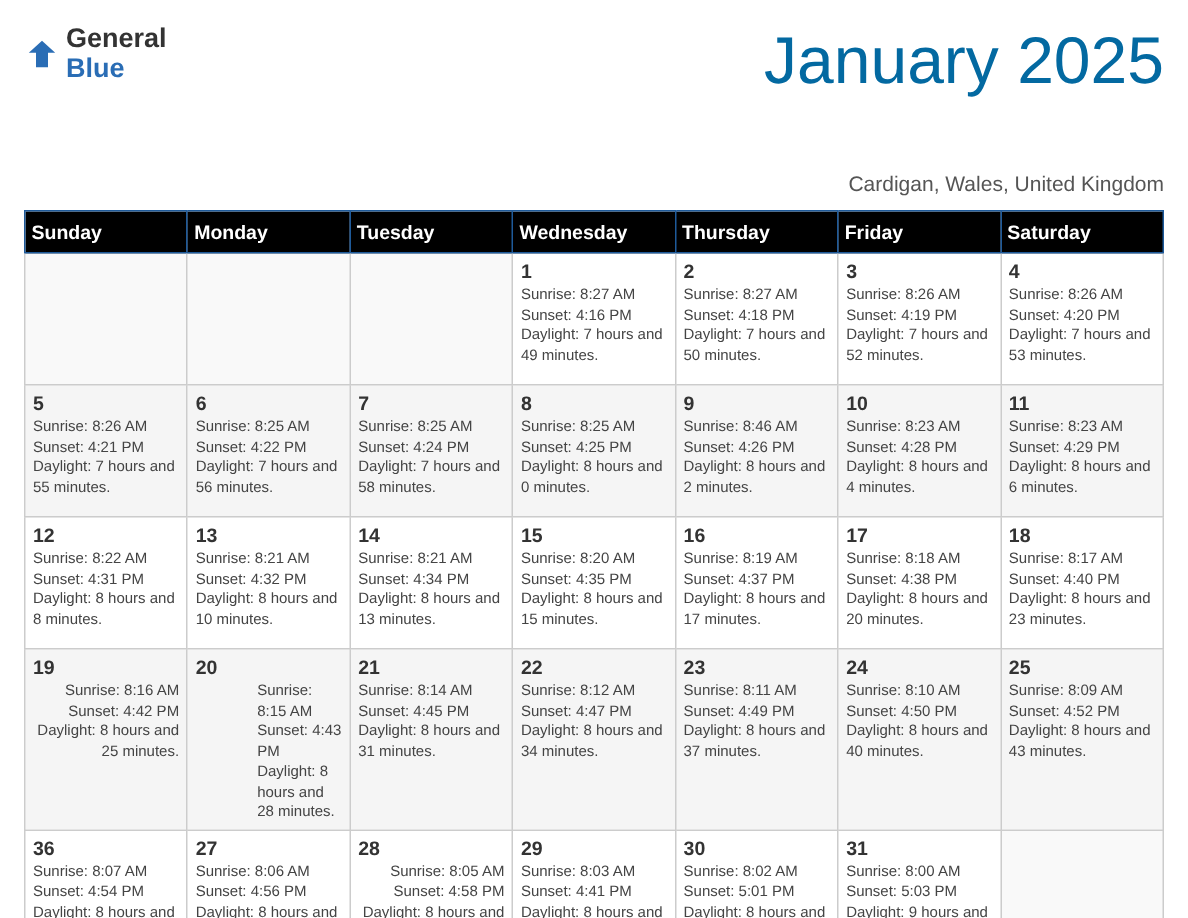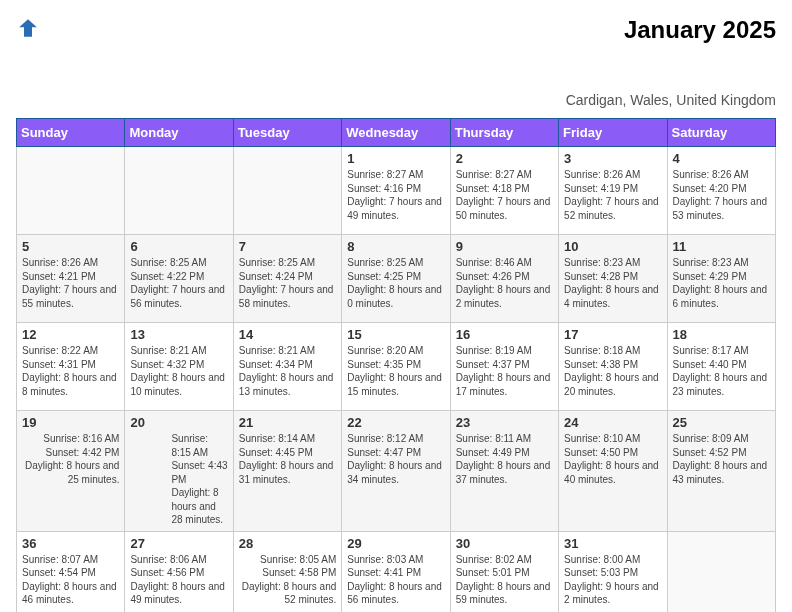--- a/index.html
+++ b/index.html
@@ -27,36 +27,36 @@
       line-height: 1.1;
     }
     .logo-general { color: #333; }
     .logo-blue { color: #2a6db5; }
     .logo-icon {
       width: 24px;
       height: 24px;
     }
     .title-block { text-align: right; }
     .month-title {
-      font-size: 24px;
-      font-weight: bold;
-      color: #000000;
+      font-size: 44px;
+      font-weight: normal;
+      color: #0369a1;
     }
     .location {
       font-size: 14px;
       color: #555;
       margin-top: 48px;
     }
     .calendar {
       width: 100%;
       border-collapse: collapse;
       border: 1px solid #ccc;
     }
     .calendar th {
-      background-color: #8b5cf6;
+      background-color: #000000;
       color: #fff;
       font-size: 13px;
       padding: 6px 4px;
       text-align: left;
       border: 1px solid #1e5a9a;
     }
     .calendar td {
       vertical-align: top;
       border: 1px solid #ccc;
       padding: 4px 5px;
@@ -83,20 +83,24 @@
     .empty { background: #f9f9f9 !important; }
   </style>
 </head>
 <body>
 
 <div class="header">
   <div class="logo">
     <svg class="logo-icon" viewBox="0 0 30 30" xmlns="http://www.w3.org/2000/svg">
       <polygon points="15,4 26,14 20,14 20,26 10,26 10,14 4,14" fill="#2a6db5"></polygon>
     </svg>
+    <div class="logo-text">
+      <span class="logo-general">General</span><br>
+      <span class="logo-blue">Blue</span>
+    </div>
   </div>
   <div class="title-block">
     <div class="month-title">January 2025</div>
     <div class="location">Cardigan, Wales, United Kingdom</div>
   </div>
 </div>
 
 <table class="calendar">
   <thead>
     <tr>

